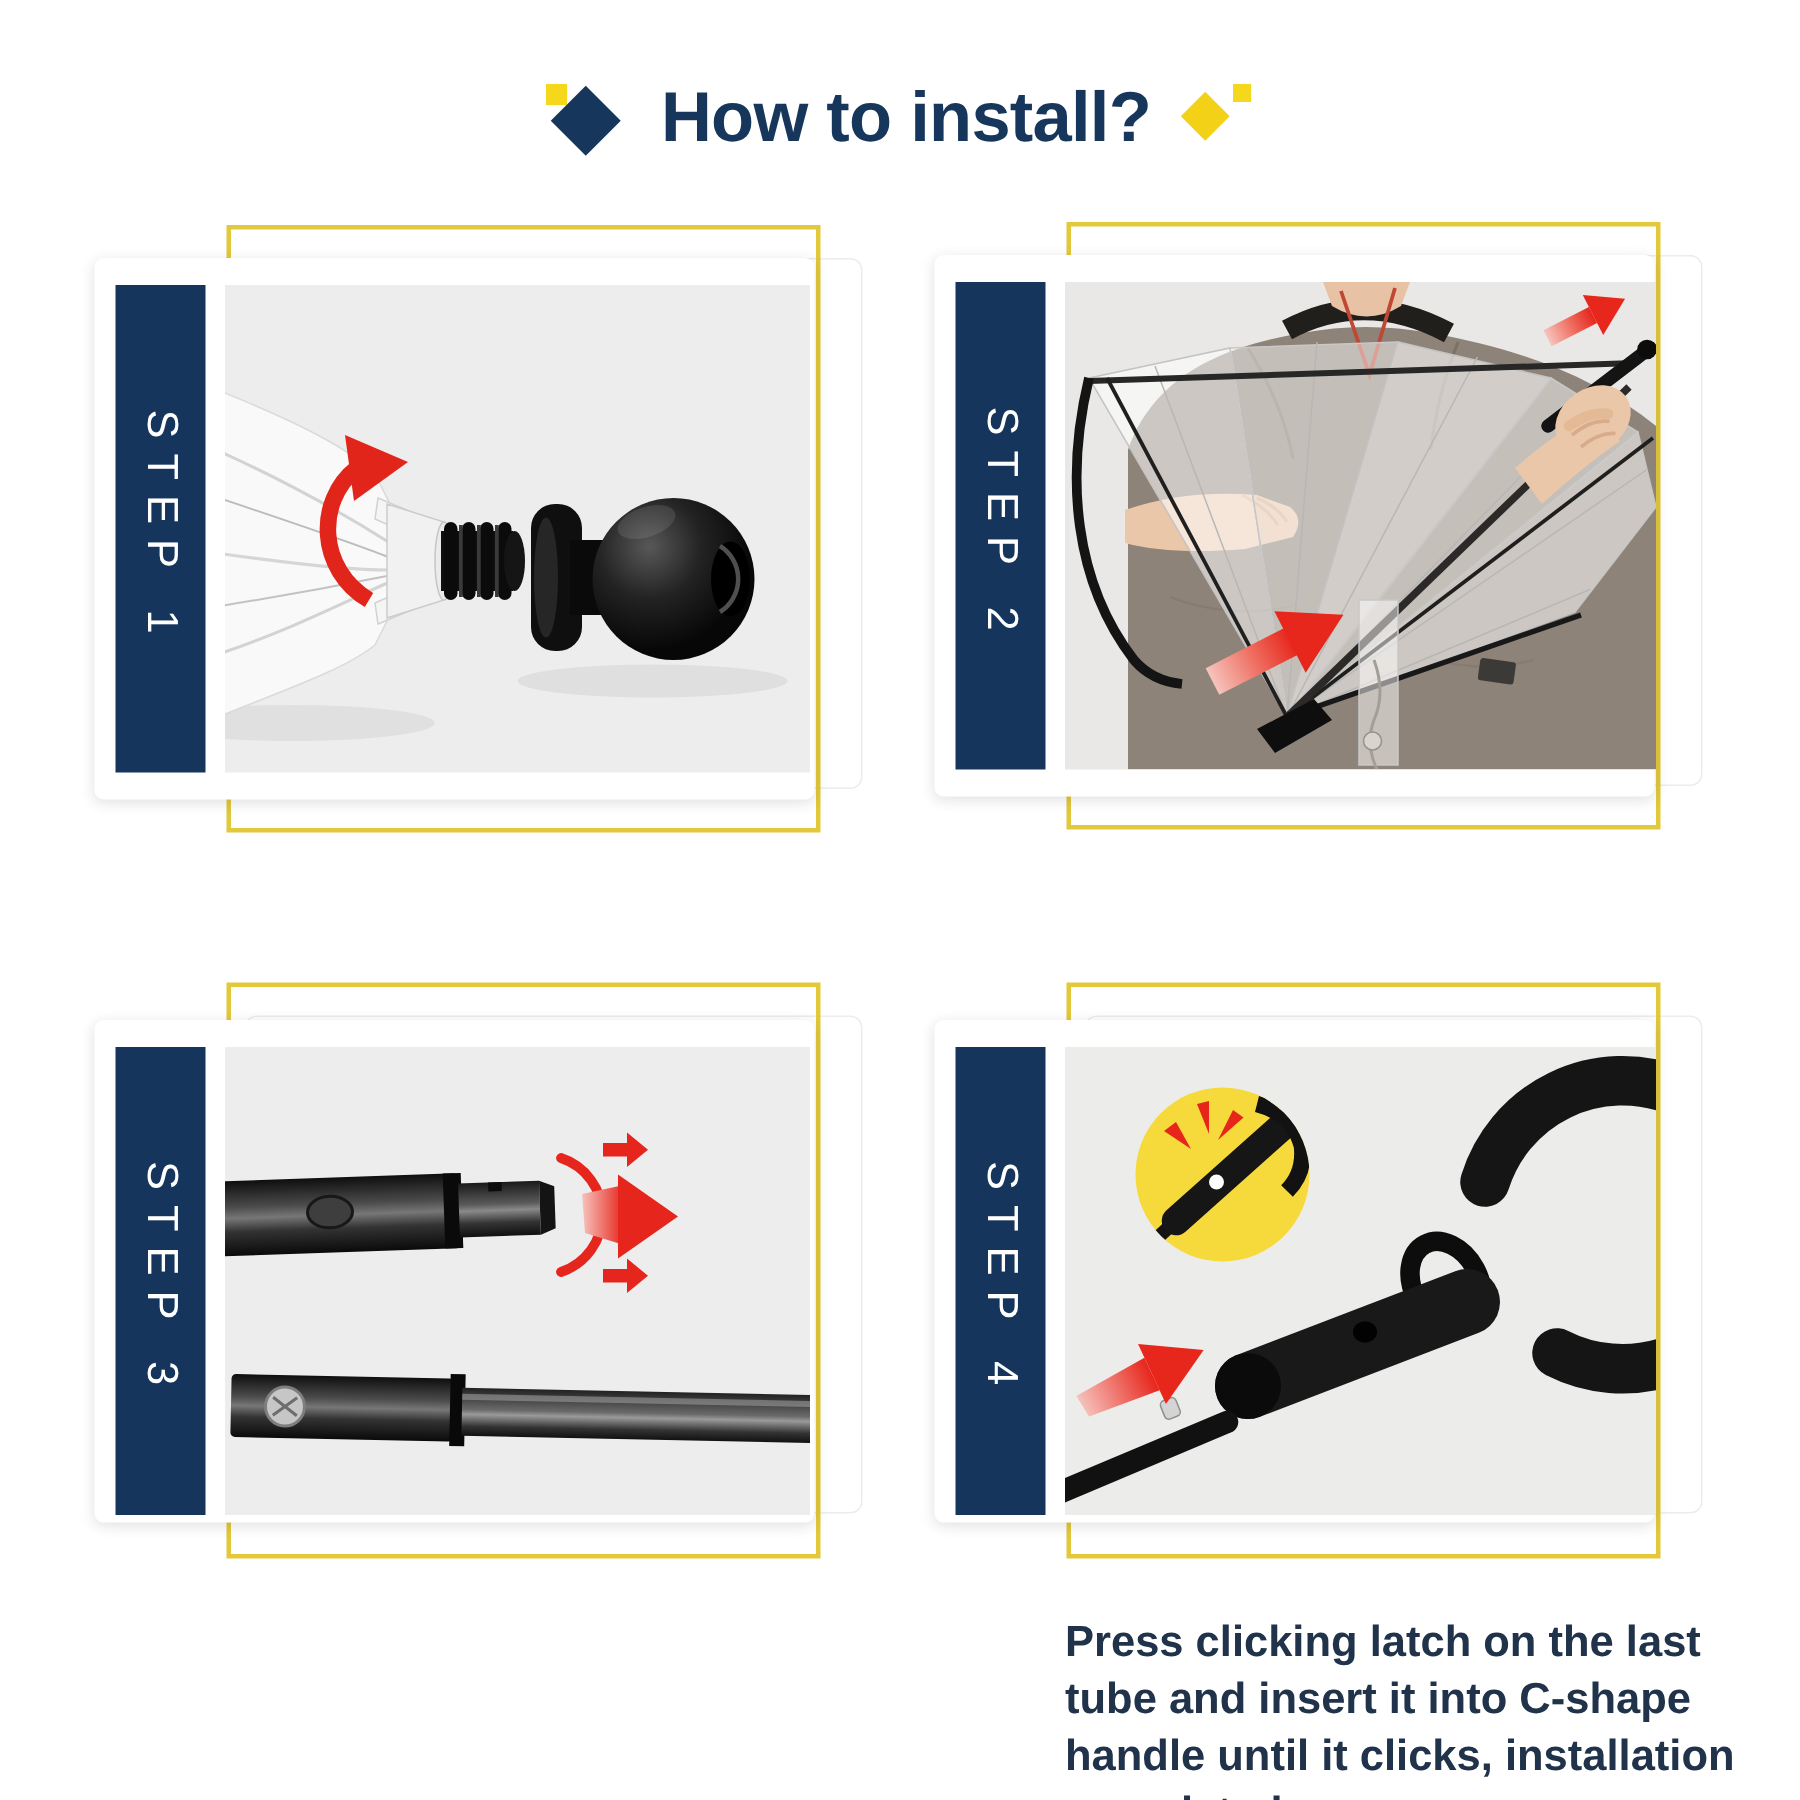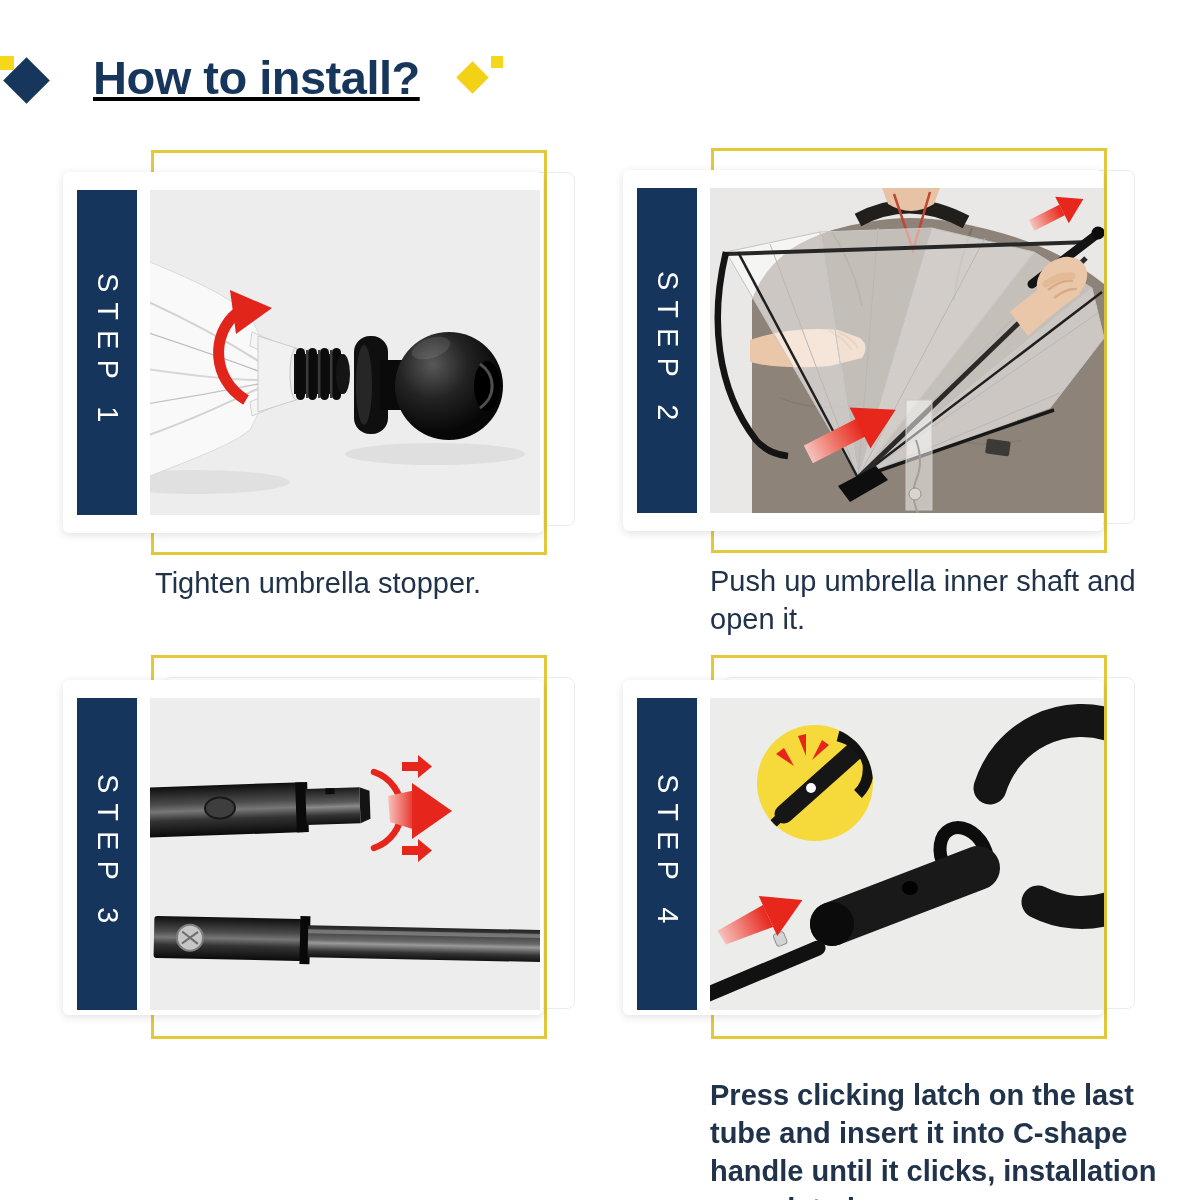--- a/index.html
+++ b/index.html
@@ -1,20 +1,20 @@
 <!DOCTYPE html>
 <html><head>
 <meta charset="utf-8">
 <style>
   html,body{margin:0;padding:0;background:#ffffff;}
   body{font-family:"Liberation Sans", sans-serif; -webkit-font-smoothing:antialiased;}
   #page{position:relative;width:1200px;height:1200px;background:#fff;overflow:hidden;}
 
   
-  header{position:absolute;top:48px;left:0;width:100%;display:flex;align-items:center;justify-content:flex-start;gap:39px;z-index:6;text-decoration:underline;}
+  header{position:absolute;top:48px;left:0;width:100%;display:flex;align-items:center;justify-content:center;gap:23px;z-index:6;}
   h1{margin:0;font-size:47px;font-weight:700;color:#17365c;letter-spacing:-0.5px;}
   .orn{position:relative;display:inline-block;}
   .orn-left{width:54px;height:58px;}
   .orn-left .sq{position:absolute;left:0;top:8px;width:14px;height:14px;background:#f5d81c;}
   .orn-left .dia{position:absolute;left:10px;top:16px;width:33px;height:33px;background:#17365c;transform:rotate(45deg);}
   .orn-right{width:46px;height:54px;}
   .orn-right .dia{position:absolute;left:2px;top:16px;width:23px;height:23px;background:#f2d117;transform:rotate(45deg);}
   .orn-right .sq{position:absolute;right:2px;top:6px;width:12px;height:12px;background:#f5d81c;}
 
   
@@ -125,21 +125,20 @@
             <ellipse cx="214" cy="195" rx="8" ry="40" fill="#303030" opacity="0.7"></ellipse>
             <rect x="230" y="170" width="34" height="50" fill="#0a0a0a"></rect>
             <circle cx="299" cy="196" r="54" fill="url(#s1ball)"></circle>
             <ellipse cx="337" cy="196" rx="13" ry="25" fill="#000"></ellipse>
             <path d="M 330,174 A 26 26 0 0 1 330,218" stroke="#4f4f4f" stroke-width="3" fill="none"></path>
             <ellipse cx="281" cy="158" rx="20" ry="10" fill="#ffffff" opacity="0.10" transform="rotate(-18 281 158)"></ellipse>
           </g>
         </svg>
       </div>
     </div>
-    <p class="caption">Tighten umbrella stopper.</p>
   </section>
 
   <section class="panel p2 row1 col-r">
     <div class="card-back"></div>
     <div class="gold-frame"></div>
     <div class="card">
       <div class="step-bar">
         <span class="step-label">STEP 2</span>
       </div>
       <div class="photo">
@@ -194,21 +193,20 @@
             <rect x="-34" y="-6" width="34" height="12" fill="url(#s2red)"></rect>
             <polygon points="0,-15 24,0 0,15" fill="#e7261c"></polygon>
           </g>
           <g transform="translate(150,240) rotate(-27)">
             <rect x="-58" y="-10" width="60" height="20" fill="url(#s2red)"></rect>
             <polygon points="0,-23 40,0 0,23" fill="#e7261c"></polygon>
           </g>
         </svg>
       </div>
     </div>
-    <p class="caption">Push up umbrella inner shaft and open it.</p>
   </section>
 
   <section class="panel p3 row2 col-l">
     <div class="card-back"></div>
     <div class="gold-frame"></div>
     <div class="card">
       <div class="step-bar">
         <span class="step-label">STEP 3</span>
       </div>
       <div class="photo">

